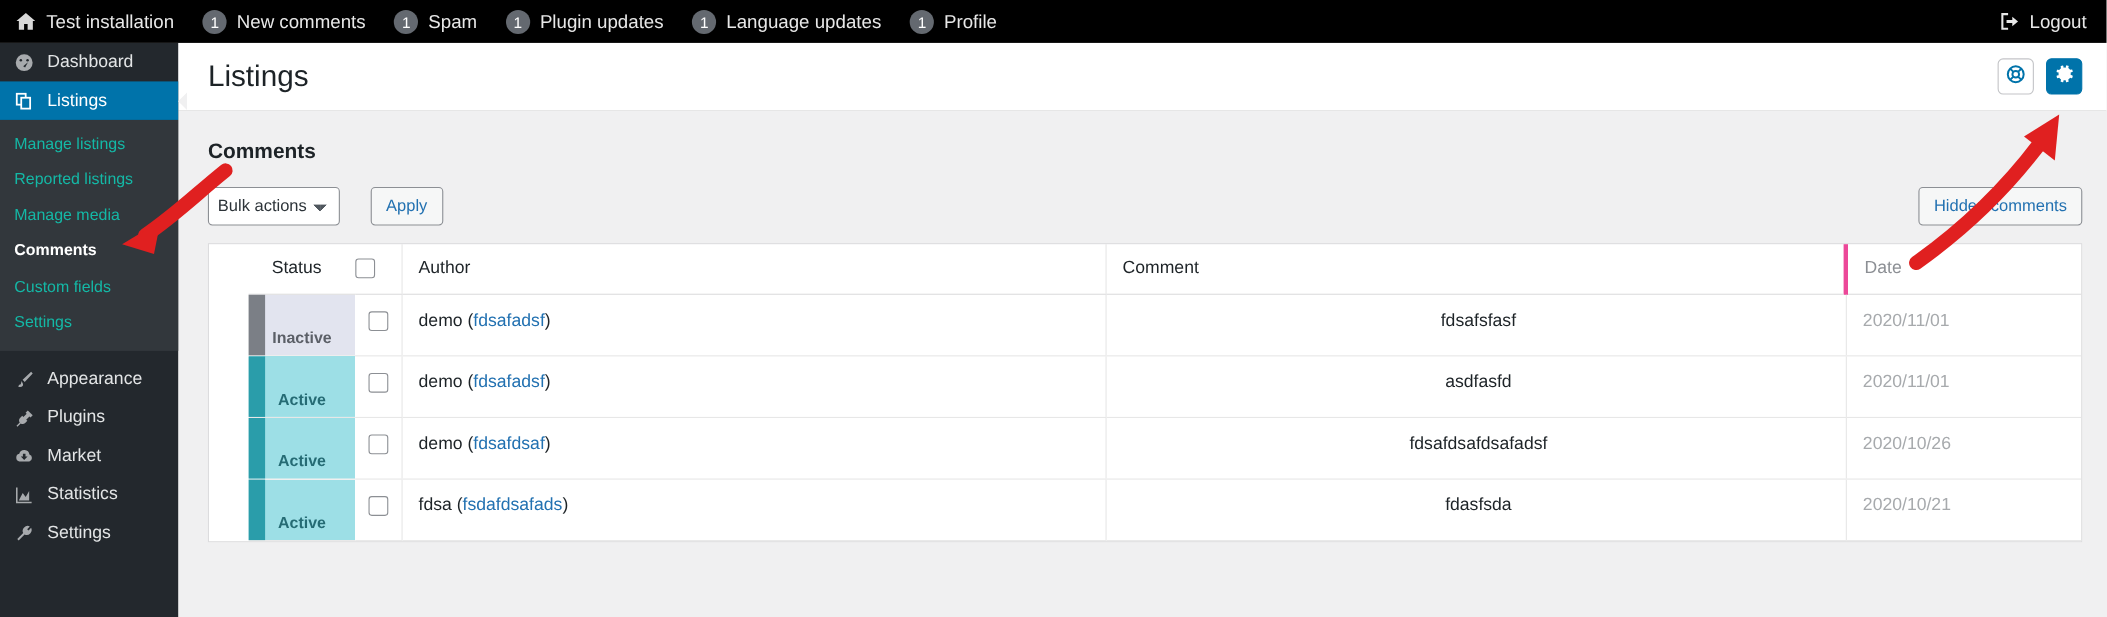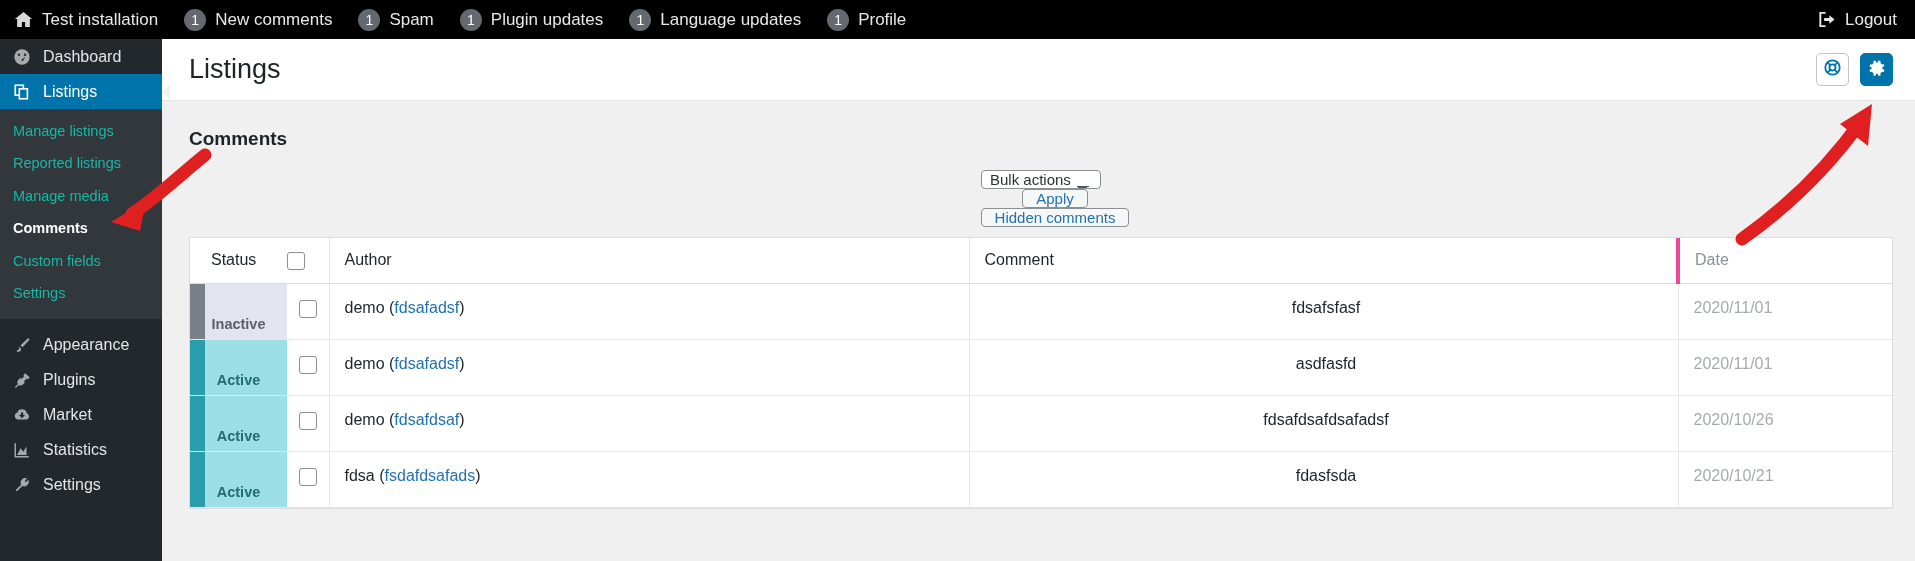--- a/index.html
+++ b/index.html
@@ -82,21 +82,21 @@
     width: 33px; height: 33px; border-radius: 5px;
     display: inline-flex; align-items: center; justify-content: center;
     margin-left: 11px; cursor: pointer;
   }
   .hdr-btn.light { background: #fff; border: 1px solid #c3c4c7; }
   .hdr-btn.blue { background: #0073aa; border: 1px solid #0073aa; }
 
   #body-area { padding: 27px 22px 0 27px; }
   #sectiontitle { font-size: 19px; font-weight: bold; color: #1d2327; margin-bottom: 20px; }
 
-  #toolbar { display: flex; align-items: center; height: 35px; flex-direction: column; }
+  #toolbar { display: flex; align-items: flex-start; height: 35px; }
   select.bulk {
     height: 35px; width: 120px;
     padding: 0 8px; font-size: 15px;
     font-family: "Liberation Sans", sans-serif;
     border: 1px solid #8c8f94; border-radius: 4px;
     background: #fff; color: #2c3338; cursor: pointer;
     -webkit-appearance: none; appearance: none;
     background-image: linear-gradient(45deg,transparent 50%,#50575e 50%),linear-gradient(135deg,#50575e 50%,transparent 50%);
     background-position: calc(100% - 17px) 15px, calc(100% - 11px) 15px;
     background-size: 6px 6px, 6px 6px; background-repeat: no-repeat;
@@ -104,21 +104,21 @@
   .btn-secondary {
     height: 35px; padding: 0 13px; margin-left: 28px;
     font-size: 15px; font-family: "Liberation Sans", sans-serif;
     border: 1px solid #8c8f94; border-radius: 4px;
     background: #f6f7f7; color: #2271b1; cursor: pointer;
     display: inline-flex; align-items: center;
   }
   .tb-spacer { flex: 1; }
 
   
-  #tablewrap { margin-top: 32px; background: #fff; border: 1px solid #dcdcde; }
+  #tablewrap { margin-top: 16px; background: #fff; border: 1px solid #dcdcde; padding-left: 36px; }
   table { width: 100%; border-collapse: collapse; table-layout: fixed; }
   th {
     text-align: left; font-size: 16px; font-weight: normal;
     color: #1d2327; padding: 13px 10px; height: 45px;
     border-bottom: 1px solid #dcdcde; vertical-align: middle;
   }
   th.c-status { width: 97px; padding-left: 21px; }
   th.c-cb     { width: 42px; padding-left: 0; }
   th.c-author { width: 640px; border-left: 1px solid #e7e7e7; padding-left: 15px; }
   th.c-comment{ border-left: 1px solid #e7e7e7; padding-left: 15px; }

